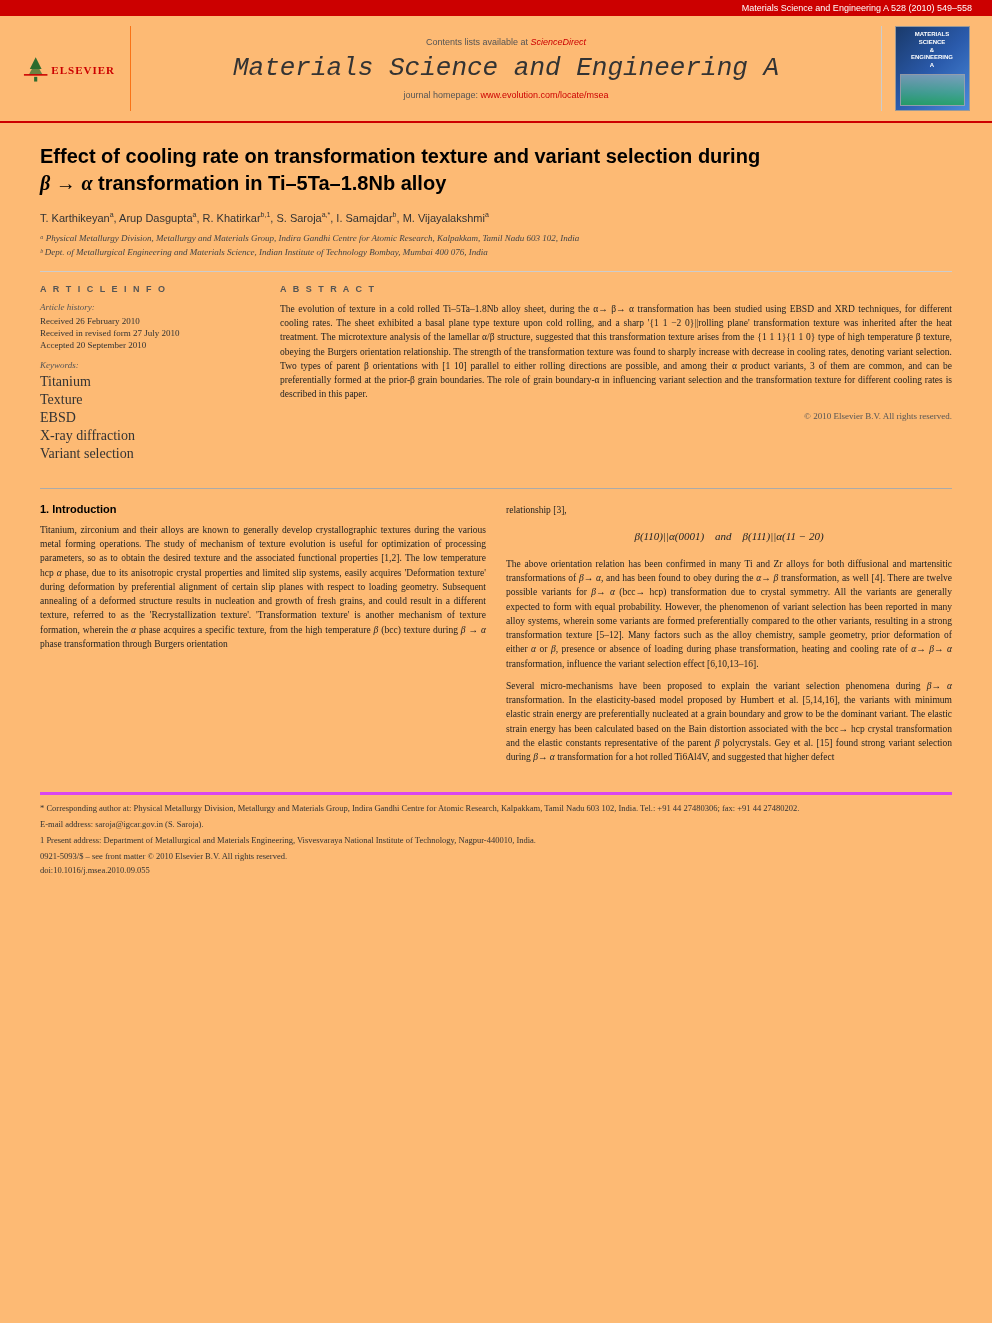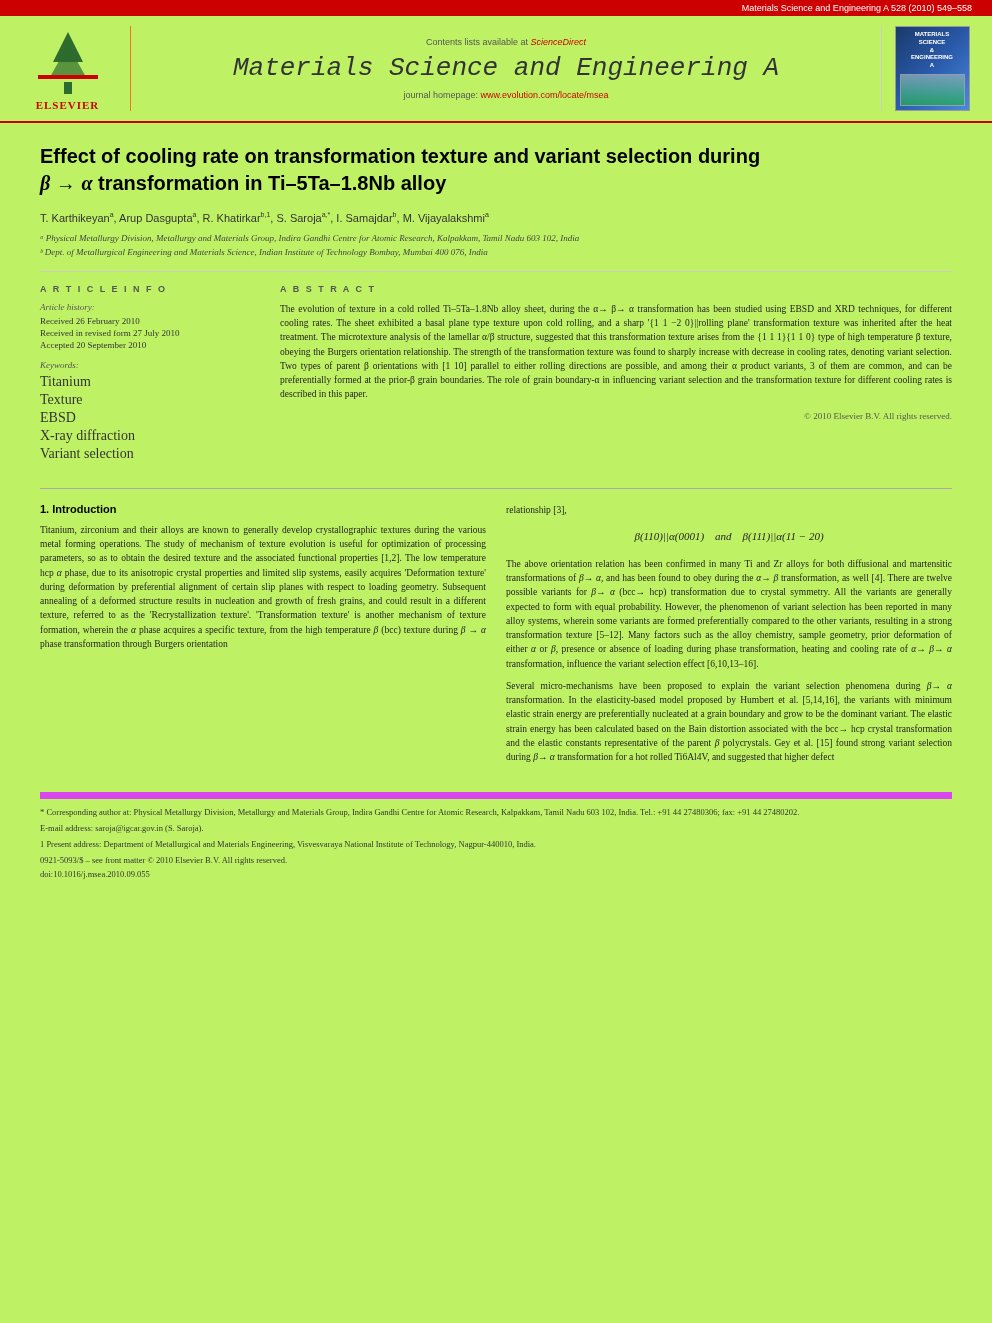--- a/index.html
+++ b/index.html
@@ -8,21 +8,21 @@
       font-family: 'Times New Roman', Times, serif;
       font-size: 10px;
       color: #000;
       width: 992px;
       min-height: 1323px;
     }
 
     .page {
       width: 992px;
       min-height: 1323px;
-      background: #bef264;
+      background: #fdba74;
       padding: 0;
       position: relative;
     }
 
     
     .journal-bar {
       background: #c00;
       color: #fff;
       text-align: right;
       font-size: 9px;
@@ -35,21 +35,21 @@
       display: flex;
       align-items: stretch;
       border-bottom: 2px solid #c00;
       margin: 0;
       padding: 10px 20px;
     }
 
     .elsevier-logo {
       width: 110px;
       display: flex;
-      flex-direction: column;
+      flex-direction: row;
       align-items: center;
       justify-content: center;
       padding-right: 15px;
     }
 
     .elsevier-tree {
       width: 80px;
       height: 70px;
     }
 
@@ -284,21 +284,21 @@
       margin: 10px 0;
       line-height: 1.8;
     }
 
     .formula-text {
       font-style: italic;
     }
 
     
     .footer-notes {
-      border-top: 7px solid #d946ef;
+      border-top: 3px solid #d946ef;
       margin-top: 20px;
       padding-top: 8px;
     }
 
     .footer-note {
       font-size: 8.5px;
       color: #333;
       line-height: 1.4;
       margin-bottom: 4px;
     }

